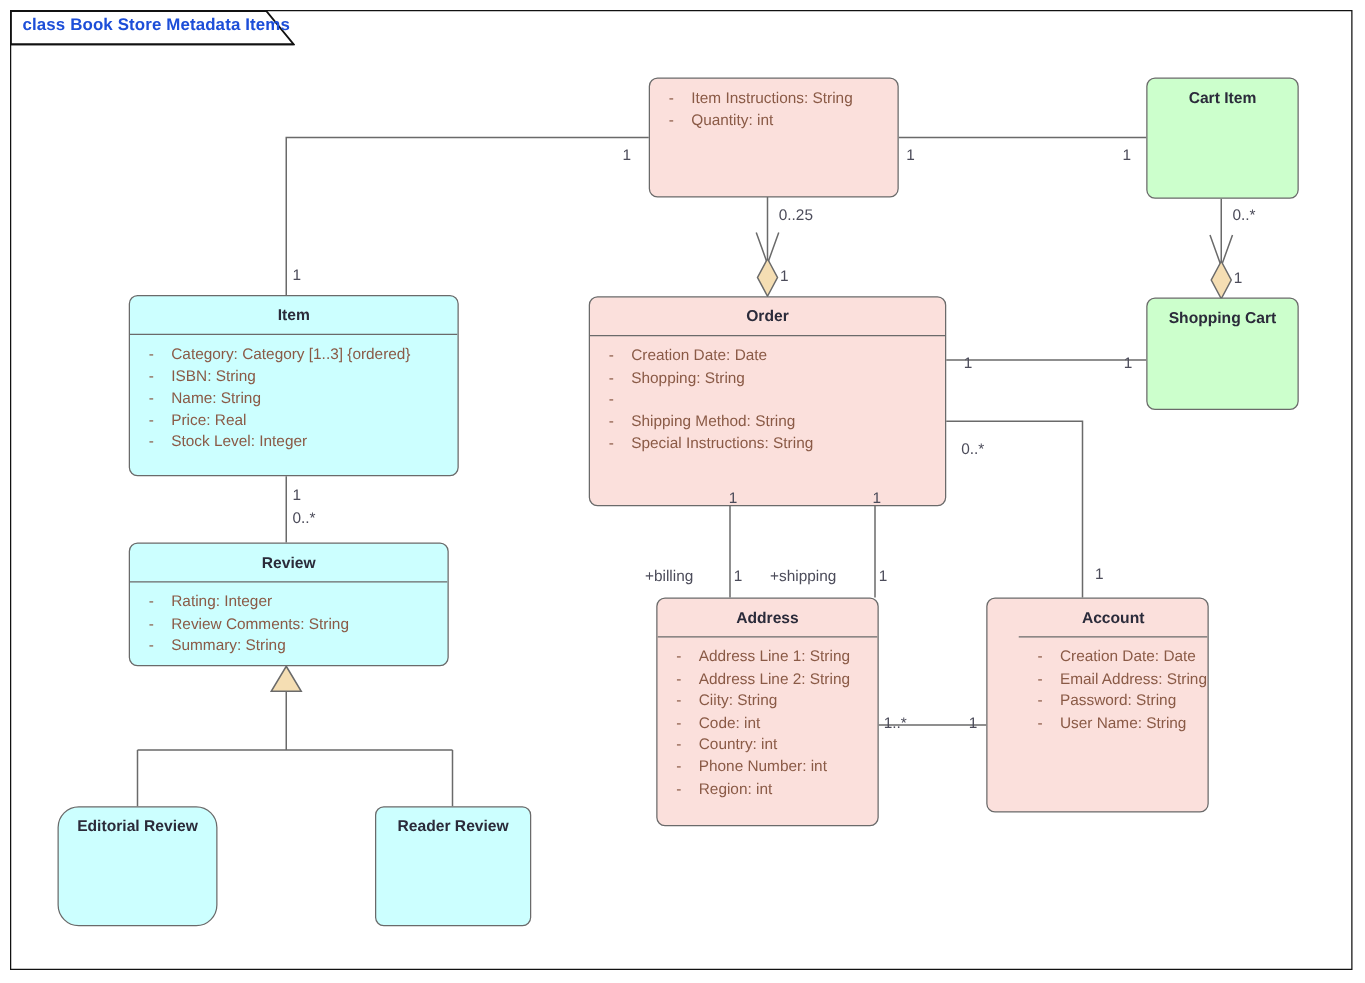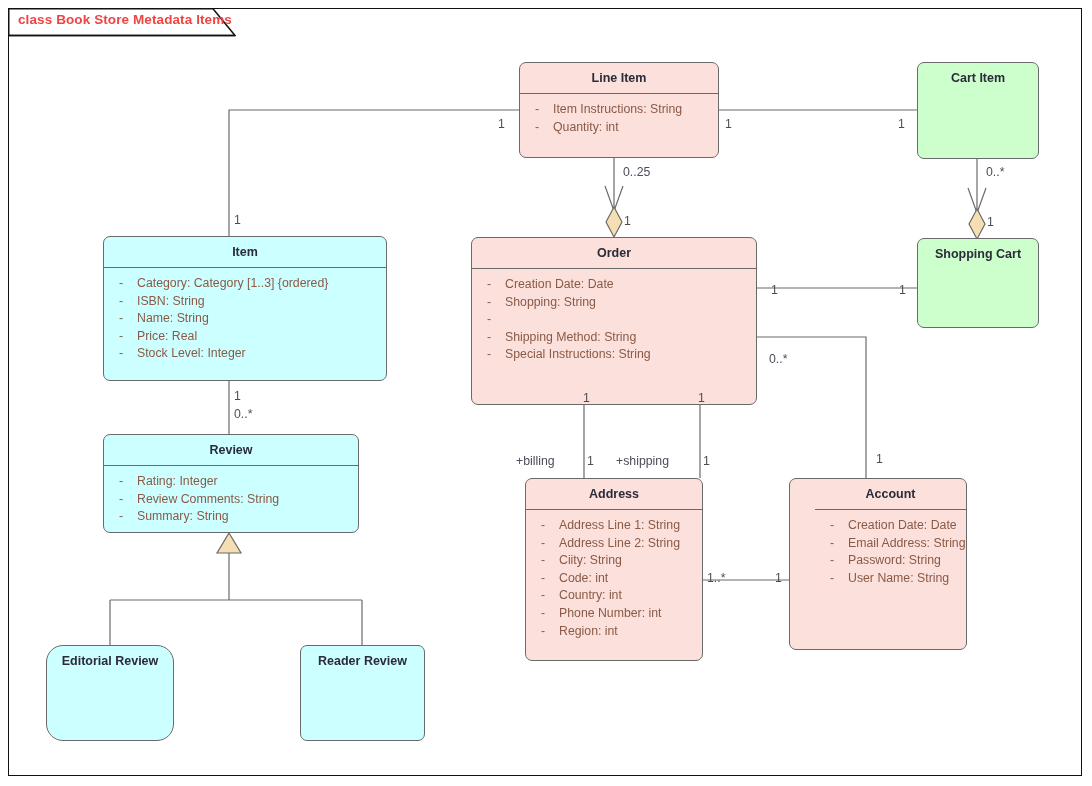--- a/index.html
+++ b/index.html
@@ -35,21 +35,21 @@
     height: 27px;
     box-sizing: border-box;
   }
   #frame-tab svg { display: block; }
   #frame-title {
     position: absolute;
     left: 18px;
     top: 12px;
     font-size: 13.5px;
     font-weight: bold;
-    color: #ef4444;
+    color: #1d4ed8;
     white-space: nowrap;
     letter-spacing: 0.1px;
   }
 
   
   #links {
     position: absolute;
     left: 0; top: 0;
     width: 1092px; height: 786px;
   }
@@ -154,38 +154,37 @@
       <path d="M614,207 L622,222 L614,237 L606,222 Z"></path>
       <path d="M977,209 L985,224 L977,239 L969,224 Z"></path>
     </g>
 
     <g stroke="#6a6a6a" stroke-width="1.2" fill="#F5DEB3">
       <path d="M229,533 L241,553 L217,553 Z"></path>
     </g>
   </svg>
 
   <div class="uml pink has-attrs" style="left:519px; top:62px; width:200px; height:96px;">
-    <div class="hdr">Line Item</div>
     <div class="attrs">
       <div class="attr">
         <span class="vis">-</span>
         <span>Item Instructions: String</span>
       </div>
       <div class="attr">
         <span class="vis">-</span>
         <span>Quantity: int</span>
       </div>
     </div>
   </div>
 
   <div class="uml green" style="left:917px; top:62px; width:122px; height:97px;">
     <div class="hdr">Cart Item</div>
   </div>
 
-  <div class="uml cyan has-attrs" style="left:103px; top:236px; width:284px; height:145px;">
+  <div class="uml cyan has-attrs" style="left:103px; top:236px; width:264px; height:145px;">
     <div class="hdr">Item</div>
     <div class="attrs">
       <div class="attr">
         <span class="vis">-</span>
         <span>Category: Category [1..3] {ordered}</span>
       </div>
       <div class="attr">
         <span class="vis">-</span>
         <span>ISBN: String</span>
       </div>

